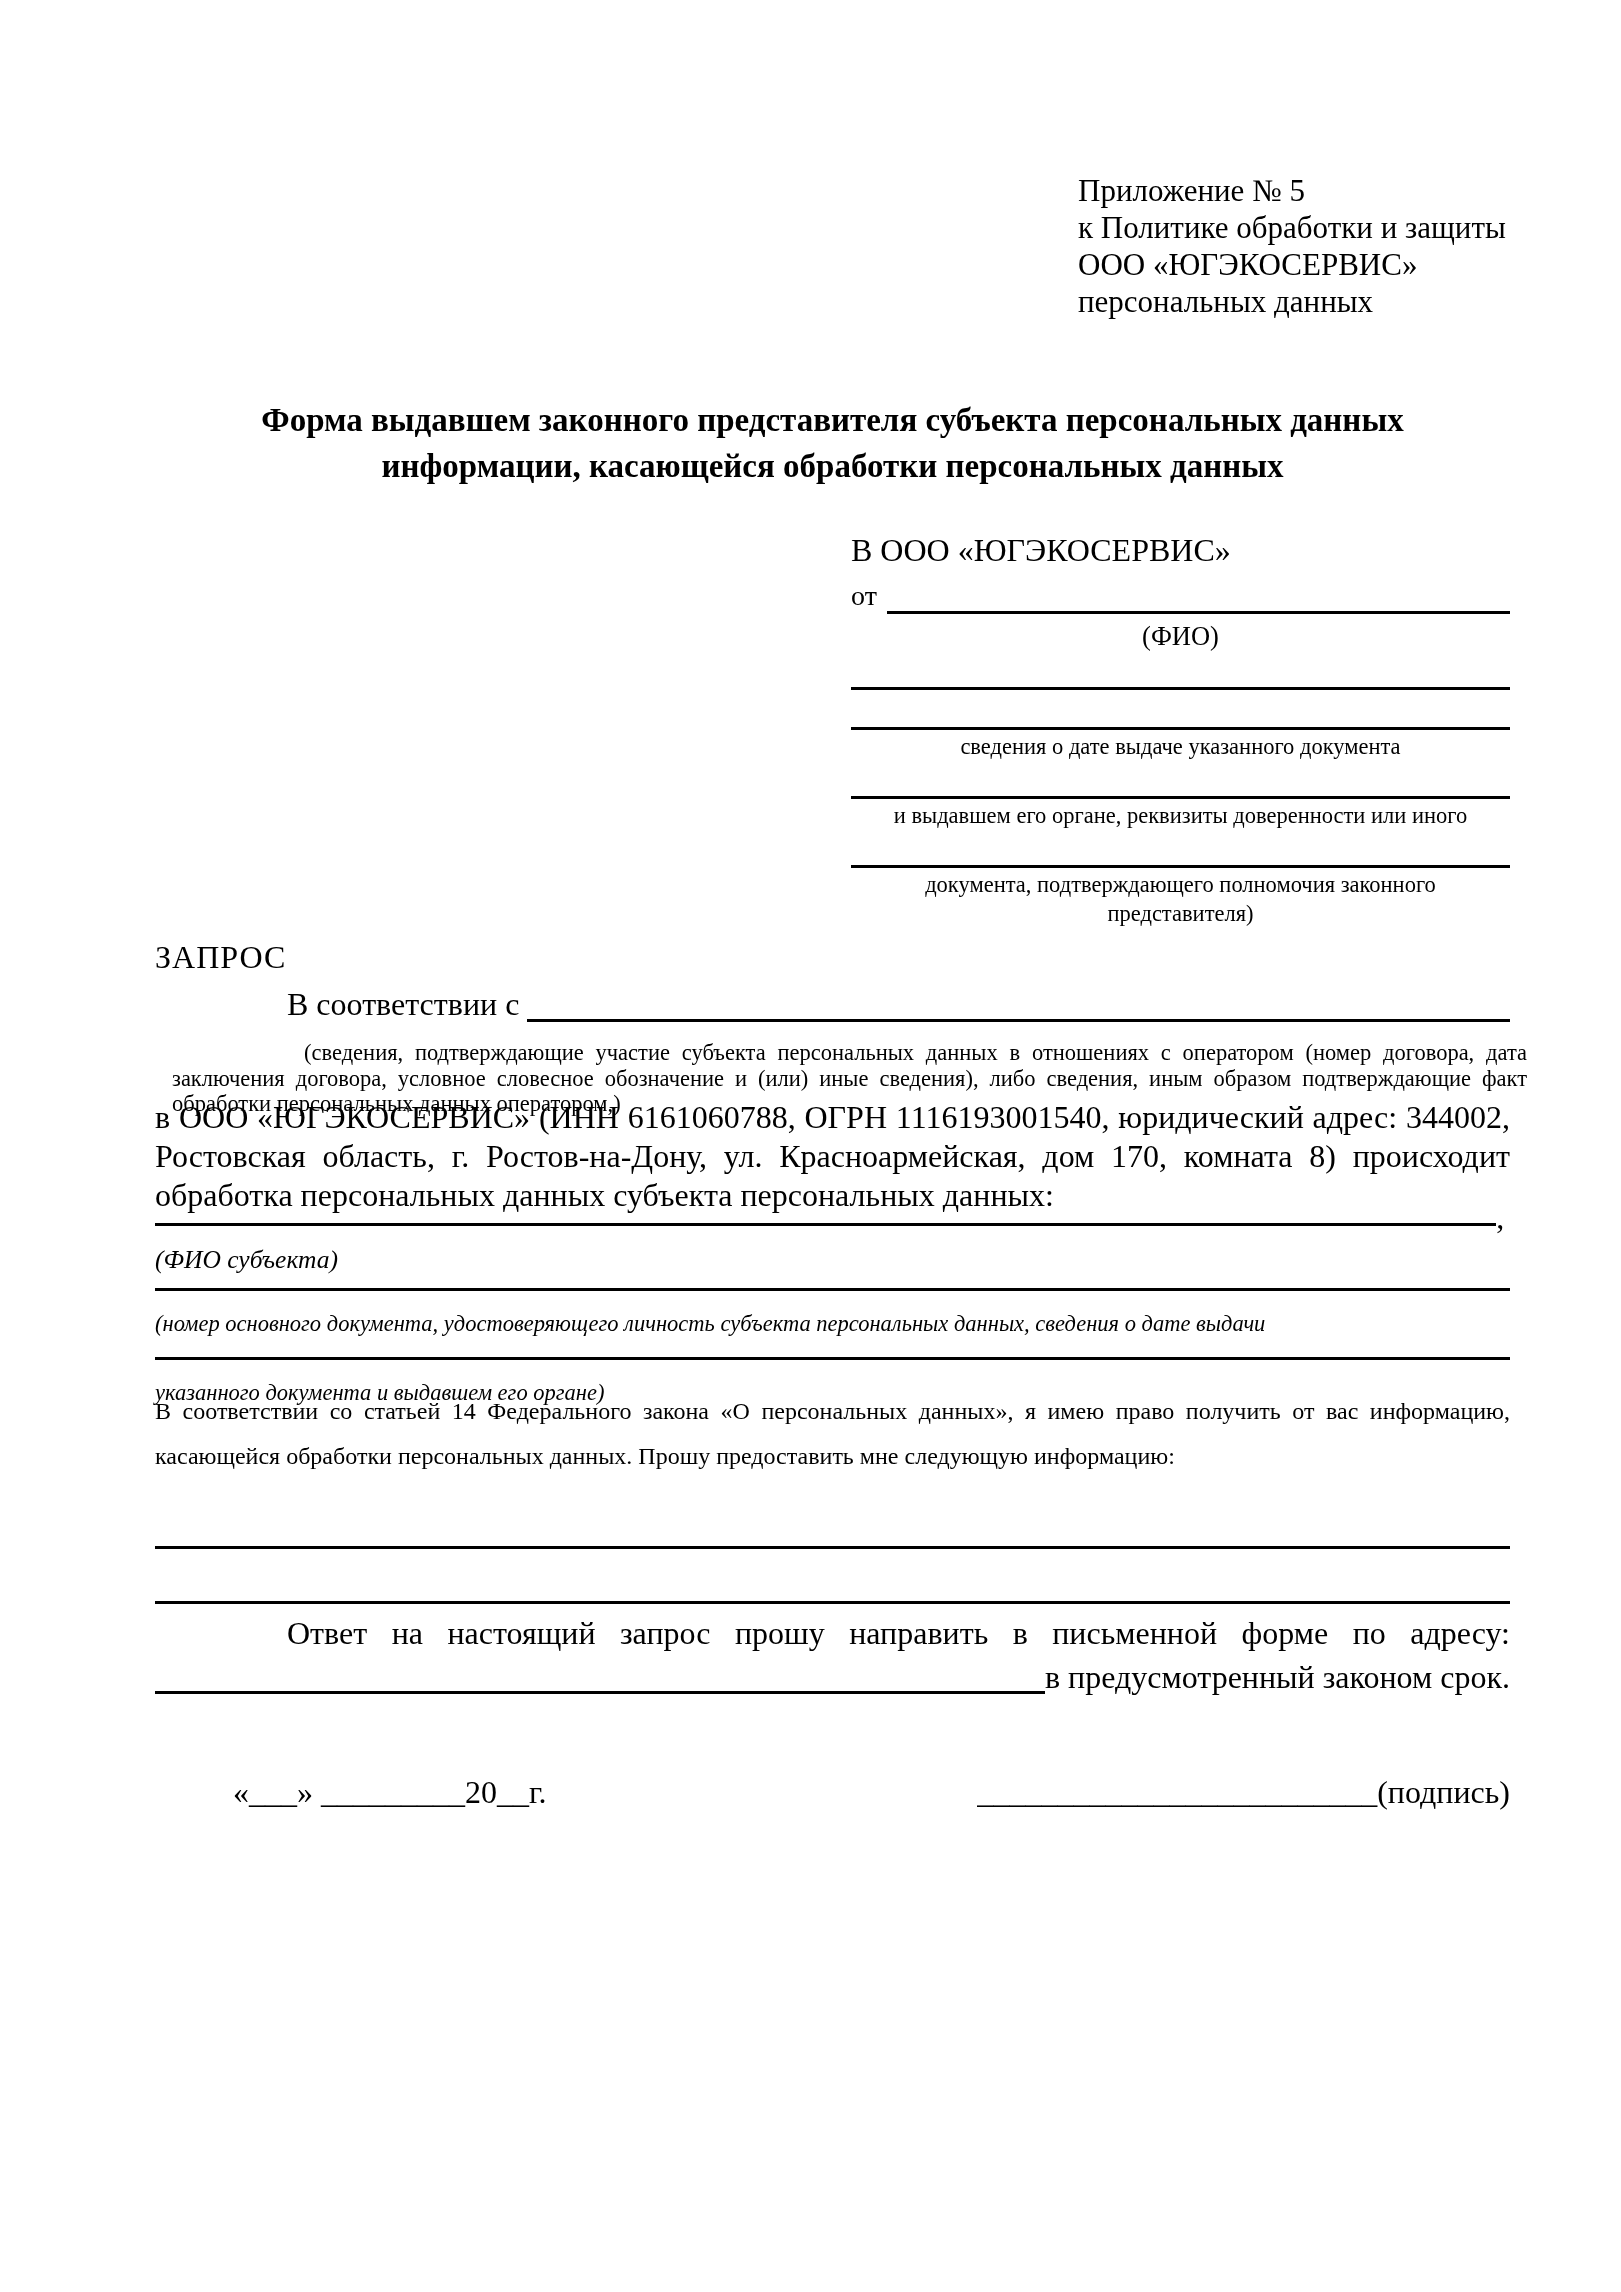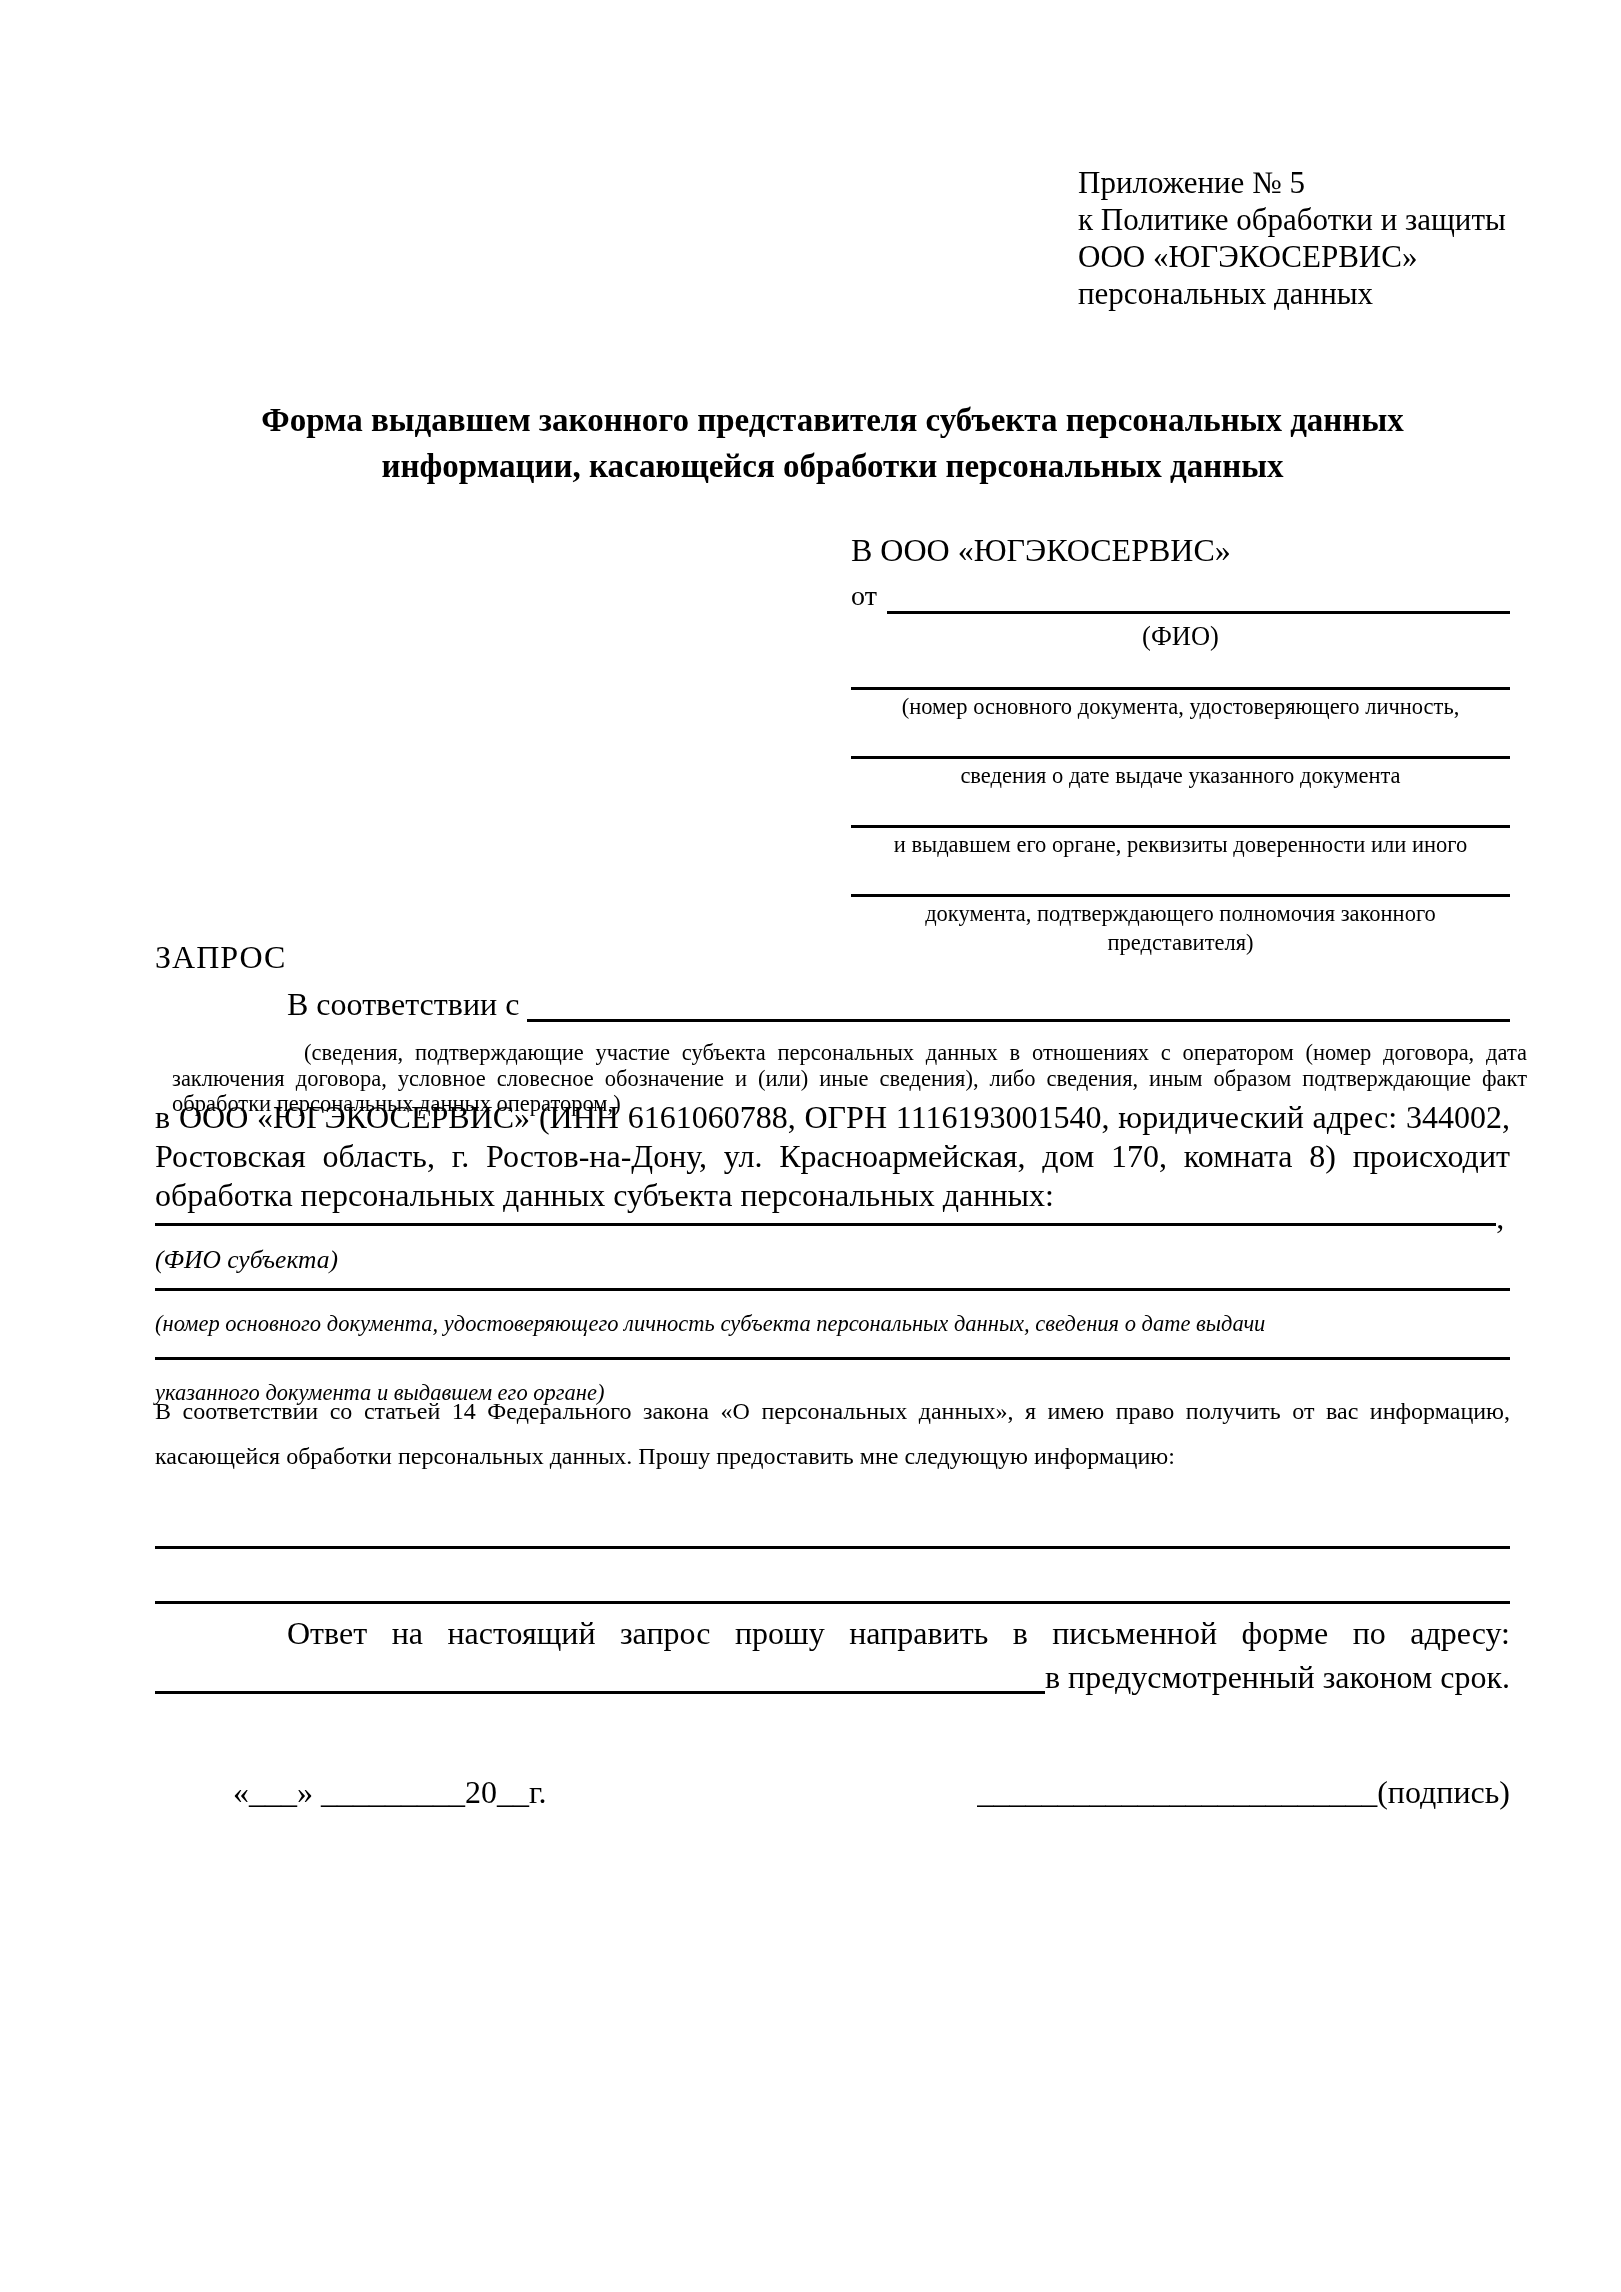--- a/index.html
+++ b/index.html
@@ -4,21 +4,21 @@
 <style>
   html,body { margin:0; padding:0; background:#888; }
   .page {
     position:relative; width:1621px; height:2293px; margin:0 auto;
     background:#ffffff; color:#000;
     font-family:"Liberation Serif","DejaVu Serif",serif;
   }
   .inner { position:absolute; left:155px; top:162px; width:1355px; height:2058px; }
 
   
-  .appendix { position:absolute; top:2px; left:923px; font-size:31px; line-height:37px; }
+  .appendix { position:absolute; top:10px; left:923px; font-size:31px; line-height:37px; }
 
   
   .title { position:absolute; top:235px; left:0; width:100%; text-align:center;
            font-weight:bold; font-size:33px; line-height:46px; }
 
   
   .addr { position:absolute; top:365px; left:696px; width:659px; }
   .addr-to { font-size:32px; line-height:47px; }
   .addr-from { display:flex; height:45px; font-size:28px; }
   .from-label { line-height:43px; }
@@ -88,21 +88,20 @@
     </div>
 
     <div class="addr">
       <div class="addr-to">В ООО «ЮГЭКОСЕРВИС»</div>
       <div class="addr-from">
         <span class="from-label">от</span>
         <span class="u-fill"></span>
       </div>
       <div class="cap cap-fio">(ФИО)</div>
       <div class="blank"></div>
-      <div class="cap">(номер основного документа, удостоверяющего личность,</div>
       <div class="blank"></div>
       <div class="cap">сведения о дате выдаче указанного документа</div>
       <div class="blank"></div>
       <div class="cap">и выдавшем его органе, реквизиты доверенности или иного</div>
       <div class="blank"></div>
       <div class="cap">документа, подтверждающего полномочия законного представителя)</div>
     </div>
 
     <div class="zapros">ЗАПРОС</div>
 

